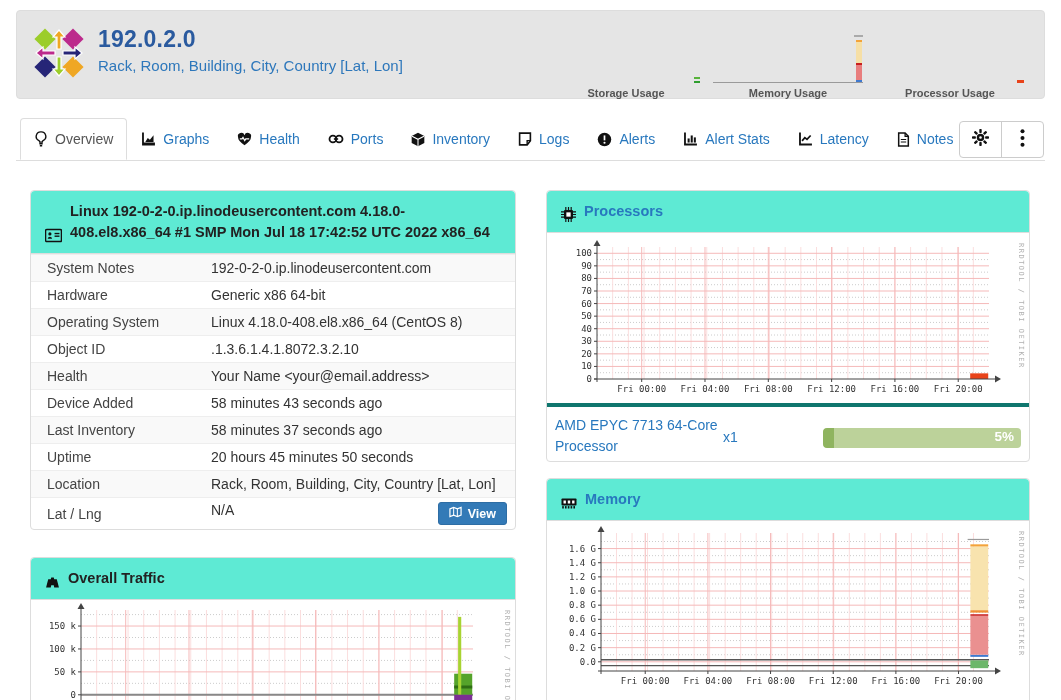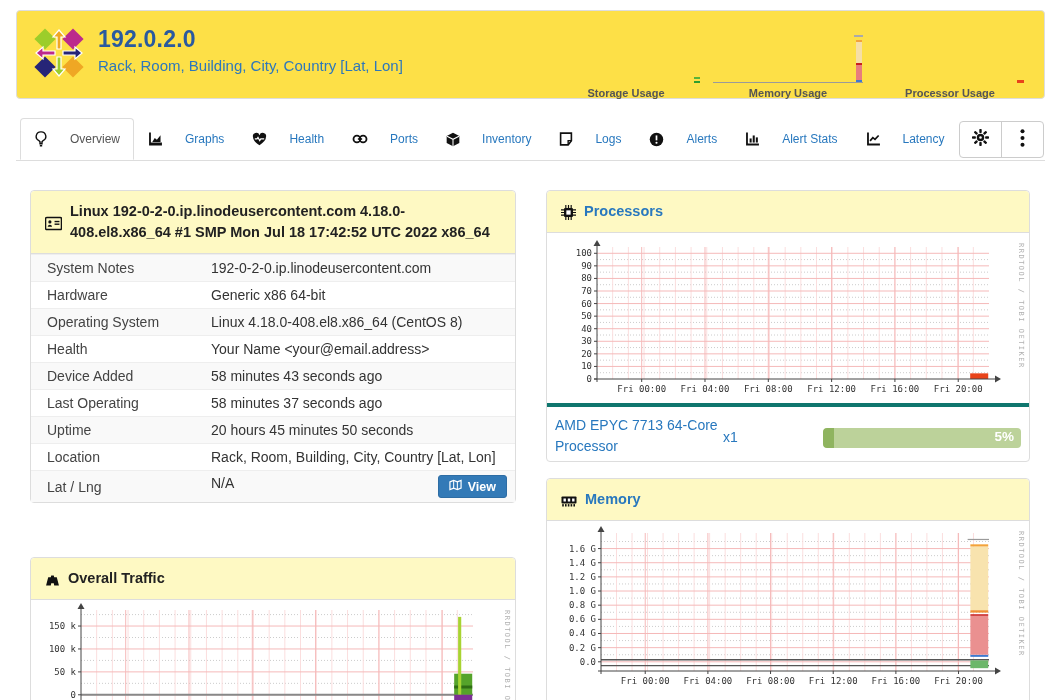--- a/index.html
+++ b/index.html
@@ -1,47 +1,47 @@
 <!DOCTYPE html>
 <html><head>
 <meta charset="utf-8">
 <style>
   html,body{margin:0;padding:0}
   body{width:1061px;height:700px;overflow:hidden;background:#fff;position:relative;
        font-family:"Liberation Sans",sans-serif;color:#333}
 
   
   .header-card{position:absolute;left:16px;top:10px;width:1027px;height:87px;
-    border:1px solid #ddd;border-radius:4px;background:#fde047}
+    border:1px solid #ddd;border-radius:4px;background:#e5e5e5}
   .logo{position:absolute;left:17px;top:17px}
   .head-text{position:absolute;left:81px;top:15px}
   .device-title{font-size:23px;font-weight:bold;color:#2a5a9f;letter-spacing:.2px}
   .device-subtitle{font-size:15px;color:#2d77bb;margin-top:4px}
   .minigraphs{position:absolute;left:534px;top:21px;display:flex;gap:12px}
   .mini{width:150px}
   .mini-spark{position:relative;height:53px}
   .mini-spark .mk{position:absolute}
   .mini-label{font-size:11px;font-weight:bold;color:#555;text-align:center;margin-top:2px;white-space:nowrap}
 
   
   .tabbar{position:absolute;left:16px;top:118px;width:1029px;height:42px;border-bottom:1px solid #ddd}
   .tabs{display:flex;align-items:flex-end;height:42px;margin:0 0 0 4px;padding:0;list-style:none}
-  .tab{display:flex;align-items:center;gap:22px;padding:11px 13px;font-size:12px;color:#2878be;
+  .tab{display:flex;align-items:center;gap:7px;padding:11px 13px;font-size:14px;color:#2878be;
     cursor:pointer;border:1px solid transparent;height:42px;box-sizing:border-box;white-space:nowrap}
   .tab.active{border-color:#ddd #ddd #fff;border-radius:4px 4px 0 0;color:#555;background:#fff}
   .tab .ticon{display:flex;color:#111}
   .tab-actions{position:absolute;right:1px;top:3px;display:flex;border:1px solid #ccc;border-radius:4px;
     overflow:hidden;background:#fff}
   .abtn{width:41px;height:35px;display:flex;align-items:center;justify-content:center;cursor:pointer}
   .abtn + .abtn{border-left:1px solid #ccc}
 
   
   .panel{position:absolute;border:1px solid #ddd;border-radius:4px;background:#fff;box-sizing:border-box}
-  .panel-head{background:#fef9c3;border-bottom:1px solid #ddd;padding:10px 14px;font-size:14.5px;
-    font-weight:bold;border-radius:4px 4px 0 0;display:flex;align-items:center;gap:8px;line-height:1.45;color:#222}
+  .panel-head{background:#5eead4;border-bottom:1px solid #ddd;padding:10px 14px;font-size:14.5px;
+    font-weight:bold;border-radius:4px 4px 0 0;display:flex;align-items:flex-end;gap:8px;line-height:1.45;color:#222}
   .panel-head .picon{display:flex;margin-top:2px;color:#111}
   .panel-head.link-title .ptitle{color:#2878be}
   #device-panel{left:30px;top:190px;width:486px}
   #traffic-panel{left:30px;top:557px;width:486px;height:400px}
   #processors-panel{left:546px;top:190px;width:484px;height:272px}
   #memory-panel{left:546px;top:478px;width:484px;height:252px}
 
   .dev-table{width:100%;border-collapse:collapse;font-size:14px}
   .dev-table tr{border-top:1px solid #eee}
   .dev-table tr:nth-child(odd){background:#f9f9f9}
@@ -268,29 +268,33 @@
         </tr>
         <tr>
           <td class="lbl">Hardware</td>
           <td class="val"><span>Generic x86 64-bit</span></td>
         </tr>
         <tr>
           <td class="lbl">Operating System</td>
           <td class="val"><span>Linux 4.18.0-408.el8.x86_64 (CentOS 8)</span></td>
         </tr>
         <tr>
+          <td class="lbl">Object ID</td>
+          <td class="val"><span>.1.3.6.1.4.1.8072.3.2.10</span></td>
+        </tr>
+        <tr>
           <td class="lbl">Health</td>
           <td class="val"><span>Your Name &lt;your@email.address&gt;</span></td>
         </tr>
         <tr>
           <td class="lbl">Device Added</td>
           <td class="val"><span>58 minutes 43 seconds ago</span></td>
         </tr>
         <tr>
-          <td class="lbl">Last Operating</td>
+          <td class="lbl">Last Inventory</td>
           <td class="val"><span>58 minutes 37 seconds ago</span></td>
         </tr>
         <tr>
           <td class="lbl">Uptime</td>
           <td class="val"><span>20 hours 45 minutes 50 seconds</span></td>
         </tr>
         <tr>
           <td class="lbl">Location</td>
           <td class="val"><span>Rack, Room, Building, City, Country [Lat, Lon]</span></td>
         </tr>

